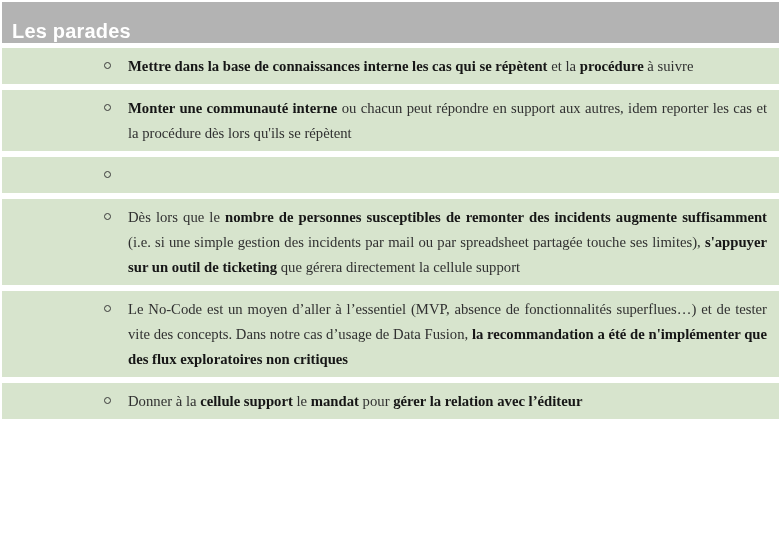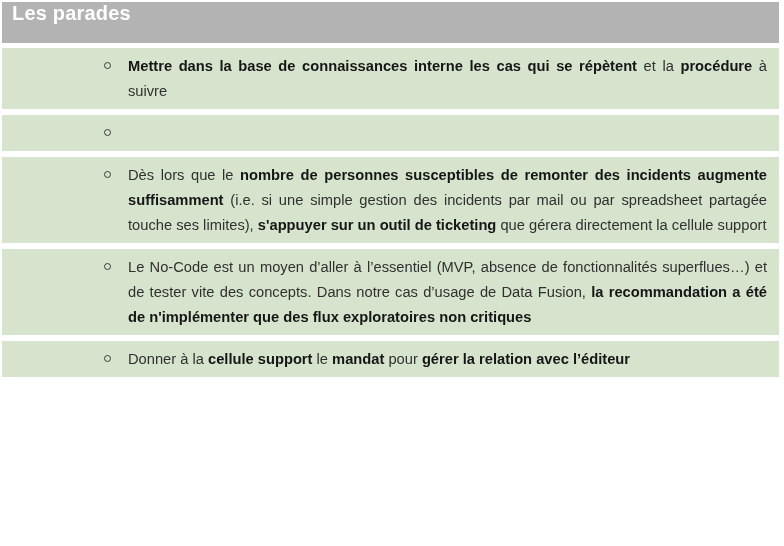--- a/index.html
+++ b/index.html
@@ -22,21 +22,21 @@
     width: 784px; height: 546px;
     overflow: hidden;
     background: var(--page-bg);
   }
   .header-band {
     margin: 2px 5px 5px 2px;
     height: 41px;
     background: var(--header-bg);
     color: var(--header-text);
     display: flex;
-    align-items: flex-start;
+    align-items: flex-end;
     padding-left: 10px;
     font-size: 20px;
     font-weight: bold;
     letter-spacing: 0.2px;
   }
   .rows {
     margin: 0 5px 0 2px;
   }
   .row {
     position: relative;
@@ -54,20 +54,21 @@
     border: 1.3px solid var(--bullet);
     border-radius: 50%;
     background: transparent;
   }
   .row p {
     margin: 0;
     font-size: 14.7px;
     line-height: 25px;
     text-align: justify;
     color: var(--text);
+    font-family: Liberation Serif, serif;
   }
   .row p .b {
     font-weight: bold;
     color: var(--bold-text);
   }
   .row p .r {
     font-weight: normal;
   }
 </style>
 </head>
@@ -78,20 +79,24 @@
     <span>Les parades</span>
   </div>
   <div class="rows">
 
   <div class="row">
         <span class="bullet"></span>
         <p><span class="b">Mettre dans la base de connaissances interne les cas qui se répètent</span><span class="r"> et la </span><span class="b">procédure</span><span class="r"> à suivre</span></p>
       </div>
       <div class="row">
         <span class="bullet"></span>
+        <p><span class="b">Monter une communauté interne</span><span class="r"> ou chacun peut répondre en support aux autres, idem reporter les cas et la procédure dès lors qu'ils se répètent</span></p>
+      </div>
+      <div class="row">
+        <span class="bullet"></span>
       </div>
       <div class="row">
         <span class="bullet"></span>
         <p><span class="r">Dès lors que le </span><span class="b">nombre de personnes susceptibles de remonter des incidents augmente suffisamment</span><span class="r"> (i.e. si une simple gestion des incidents par mail ou par spreadsheet partagée touche ses limites), </span><span class="b">s'appuyer sur un outil de ticketing</span><span class="r"> que gérera directement la cellule support</span></p>
       </div>
       <div class="row">
         <span class="bullet"></span>
         <p><span class="r">Le No-Code est un moyen d’aller à l’essentiel (MVP, absence de fonctionnalités superflues…) et de tester vite des concepts. Dans notre cas d’usage de Data Fusion, </span><span class="b">la recommandation a été de n'implémenter que des flux exploratoires non critiques</span></p>
       </div>
       <div class="row">

